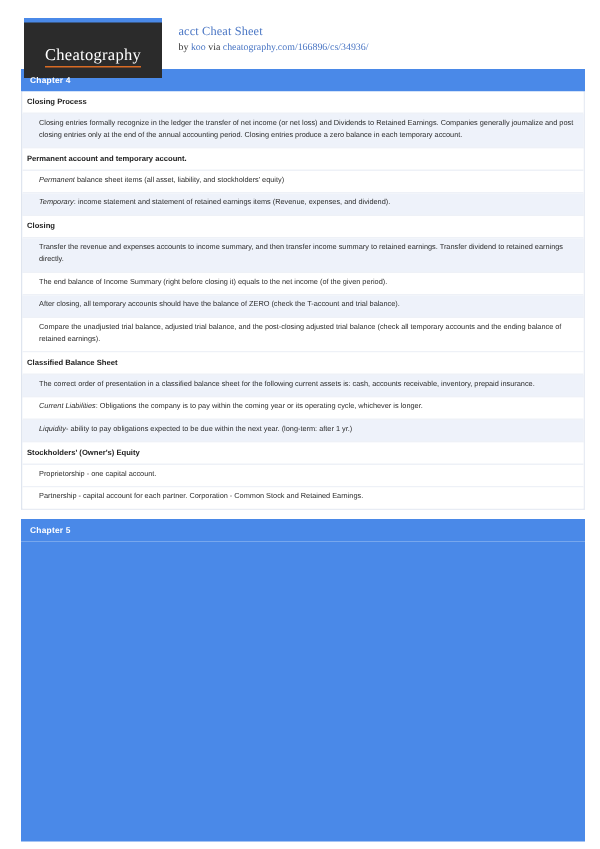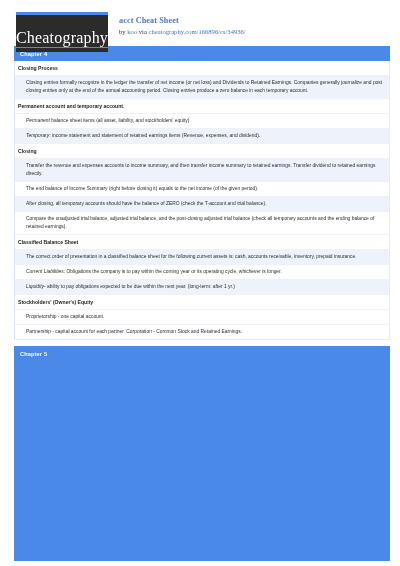--- a/index.html
+++ b/index.html
@@ -37,36 +37,36 @@
     border-top: 3px solid #4a89e8;
     box-sizing: border-box;
     display: flex;
     align-items: center;
     justify-content: center;
     flex: none;
   }
   .logo-text {
     color: #ffffff;
     font-family: "Liberation Serif", serif;
-    font-size: 16px;
+    font-size: 11px;
     letter-spacing: .2px;
     border-bottom: 1.5px solid #d96b24;
     padding-bottom: 1px;
     line-height: 1;
     white-space: nowrap;
     margin-top: 10px;
   }
   .title-block {
     margin-left: 11px;
     padding-top: 3px;
     line-height: 1.35;
   }
   .sheet-title {
     font-size: 8.2px;
-    font-weight: bold;
+    font-weight: normal;
     color: #4a76c4;
     font-family: "Liberation Serif", serif;
     letter-spacing: .1px;
   }
   .byline {
     font-size: 6.6px;
     color: #333333;
     font-family: "Liberation Serif", serif;
     margin-top: 2px;
     white-space: nowrap;

